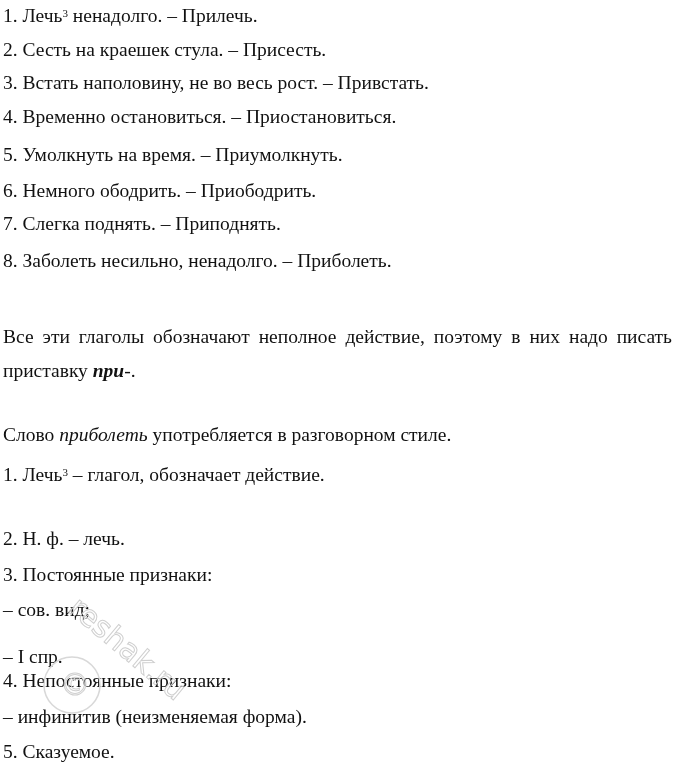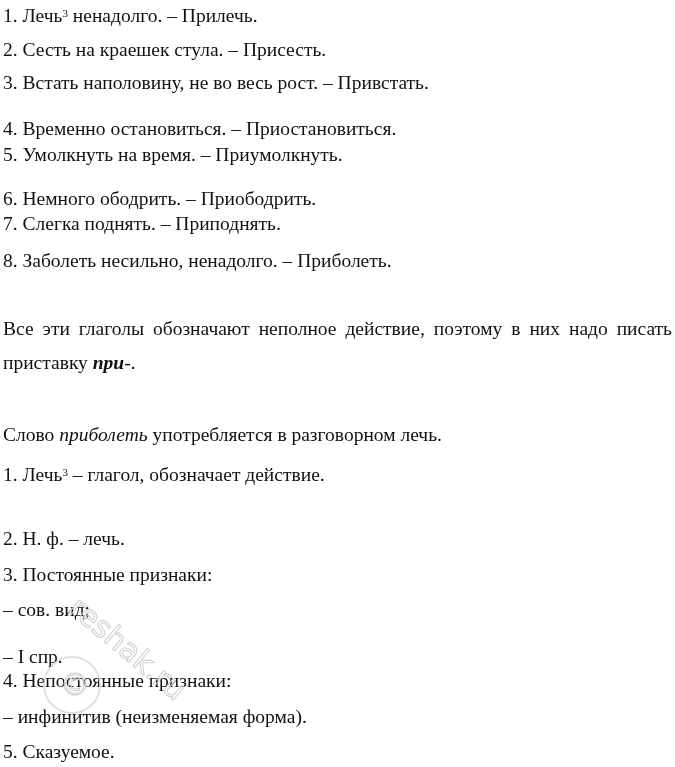--- a/index.html
+++ b/index.html
@@ -22,47 +22,47 @@
   <span>Лечь</span><sup>3</sup><span> ненадолго. – Прилечь.</span>
 </div>
 <div class="line" style="top:39px;">
   <span>2.</span>
   <span>Сесть на краешек стула. – Присесть.</span>
 </div>
 <div class="line" style="top:72px;">
   <span>3.</span>
   <span>Встать наполовину, не во весь рост. – Привстать.</span>
 </div>
-<div class="line" style="top:106px;margin-top:12px;">
+<div class="line" style="top:106px;">
   <span>4.</span>
   <span>Временно остановиться. – Приостановиться.</span>
 </div>
 <div class="line" style="top:144px;font-family:Liberation Serif, serif;">
   <span>5.</span>
   <span>Умолкнуть на время. – Приумолкнуть.</span>
 </div>
-<div class="line" style="top:188px;">
+<div class="line" style="top:180px;">
   <span>6.</span>
   <span>Немного ободрить. – Приободрить.</span>
 </div>
 <div class="line" style="top:213px;text-align:right;">
   <span>7.</span>
   <span>Слегка поднять. – Приподнять.</span>
 </div>
 <div class="line" style="top:250px;">
   <span>8.</span>
   <span>Заболеть несильно, ненадолго. – Приболеть.</span>
 </div>
 
-<div class="justify" style="top:312px;">
+<div class="justify" style="top:320px;">
   <span>Все эти глаголы обозначают неполное действие, поэтому в них надо писать приставку </span><span class="bi">при</span><span>-.</span>
 </div>
 
 <div class="line" style="top:424px;">
-  <span>Слово </span><span class="it">приболеть</span><span> употребляется в разговорном лечь.</span>
+  <span>Слово </span><span class="it">приболеть</span><span> употребляется в разговорном стиле.</span>
 </div>
 
 <div class="line" style="top:464px;">
   <span>1.</span>
   <span>Лечь</span><sup>3</sup><span> – глагол, обозначает действие.</span>
 </div>
 <div class="line" style="top:528px;">
   <span>2.</span>
   <span>Н. ф. – лечь.</span>
 </div>

